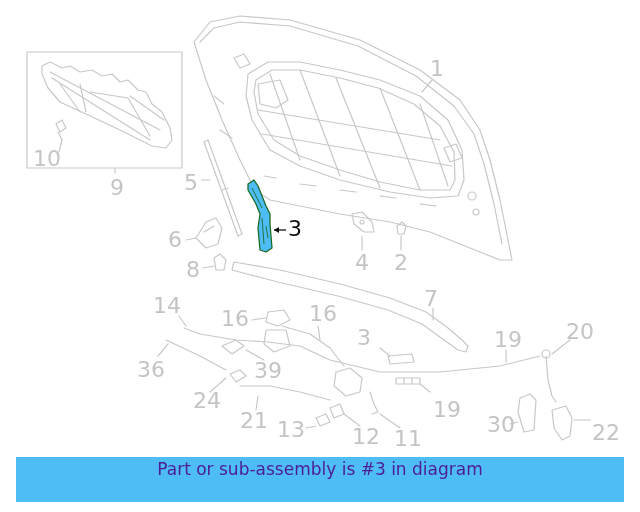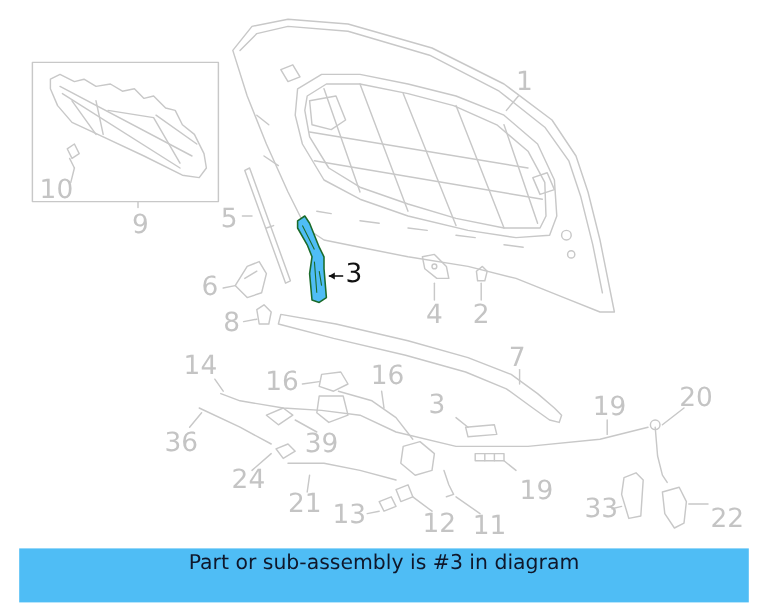--- a/index.html
+++ b/index.html
@@ -1,20 +1,20 @@
 <!DOCTYPE html>
 <html><head>
 <meta charset="utf-8">
 <style>
   html, body { margin: 0; padding: 0; background: #ffffff; }
   body { width: 640px; height: 512px; position: relative; overflow: hidden; font-family: "DejaVu Sans", sans-serif; }
   #diagram { position: absolute; left: 0; top: 0; width: 640px; height: 512px; }
   .callout { position: absolute; font-family: "DejaVu Sans", sans-serif; font-size: 22px; color: #c4c4c4; line-height: 1; }
   .callout.active { color: #111111; }
-  #banner { position: absolute; left: 16px; top: 457px; width: 608px; height: 45px; background: #4fbdf5; color: #0f172a; text-align: center; font-size: 17px; line-height: 21px; padding-top: 2px; box-sizing: border-box; }
+  #banner { position: absolute; left: 16px; top: 457px; width: 608px; height: 45px; background: #4fbdf5; color: #4c1d95; text-align: center; font-size: 17px; line-height: 21px; padding-top: 2px; box-sizing: border-box; }
   #banner div { white-space: nowrap; }
 </style>
 </head>
 <body>
 
 <svg id="diagram" viewBox="0 0 640 512" xmlns="http://www.w3.org/2000/svg">
   <g fill="none" stroke="#c8c8c8" stroke-width="1.2" stroke-linejoin="round" stroke-linecap="round">
 
     <g>
       <rect x="27" y="52" width="155" height="116"></rect>
@@ -152,21 +152,21 @@
   <span class="callout" style="left:394px;top:428px">11</span>
   <span class="callout" style="left:352px;top:426px">12</span>
   <span class="callout" style="left:277px;top:419px">13</span>
   <span class="callout" style="left:153px;top:295px">14</span>
   <span class="callout" style="left:309px;top:303px">16</span>
   <span class="callout" style="left:221px;top:308px">16</span>
   <span class="callout" style="left:357px;top:327px">3</span>
   <span class="callout" style="left:433px;top:399px">19</span>
   <span class="callout" style="left:494px;top:329px">19</span>
   <span class="callout" style="left:566px;top:321px">20</span>
-  <span class="callout" style="left:487px;top:414px">33</span>
+  <span class="callout" style="left:487px;top:414px">30</span>
   <span class="callout" style="left:592px;top:422px">22</span>
   <span class="callout" style="left:254px;top:360px">39</span>
   <span class="callout" style="left:193px;top:390px">24</span>
   <span class="callout" style="left:137px;top:359px">36</span>
   <span class="callout" style="left:240px;top:410px">21</span>
 </div>
 
 <div id="banner">
   <div>Part or sub-assembly is #3 in diagram</div>
 </div>

